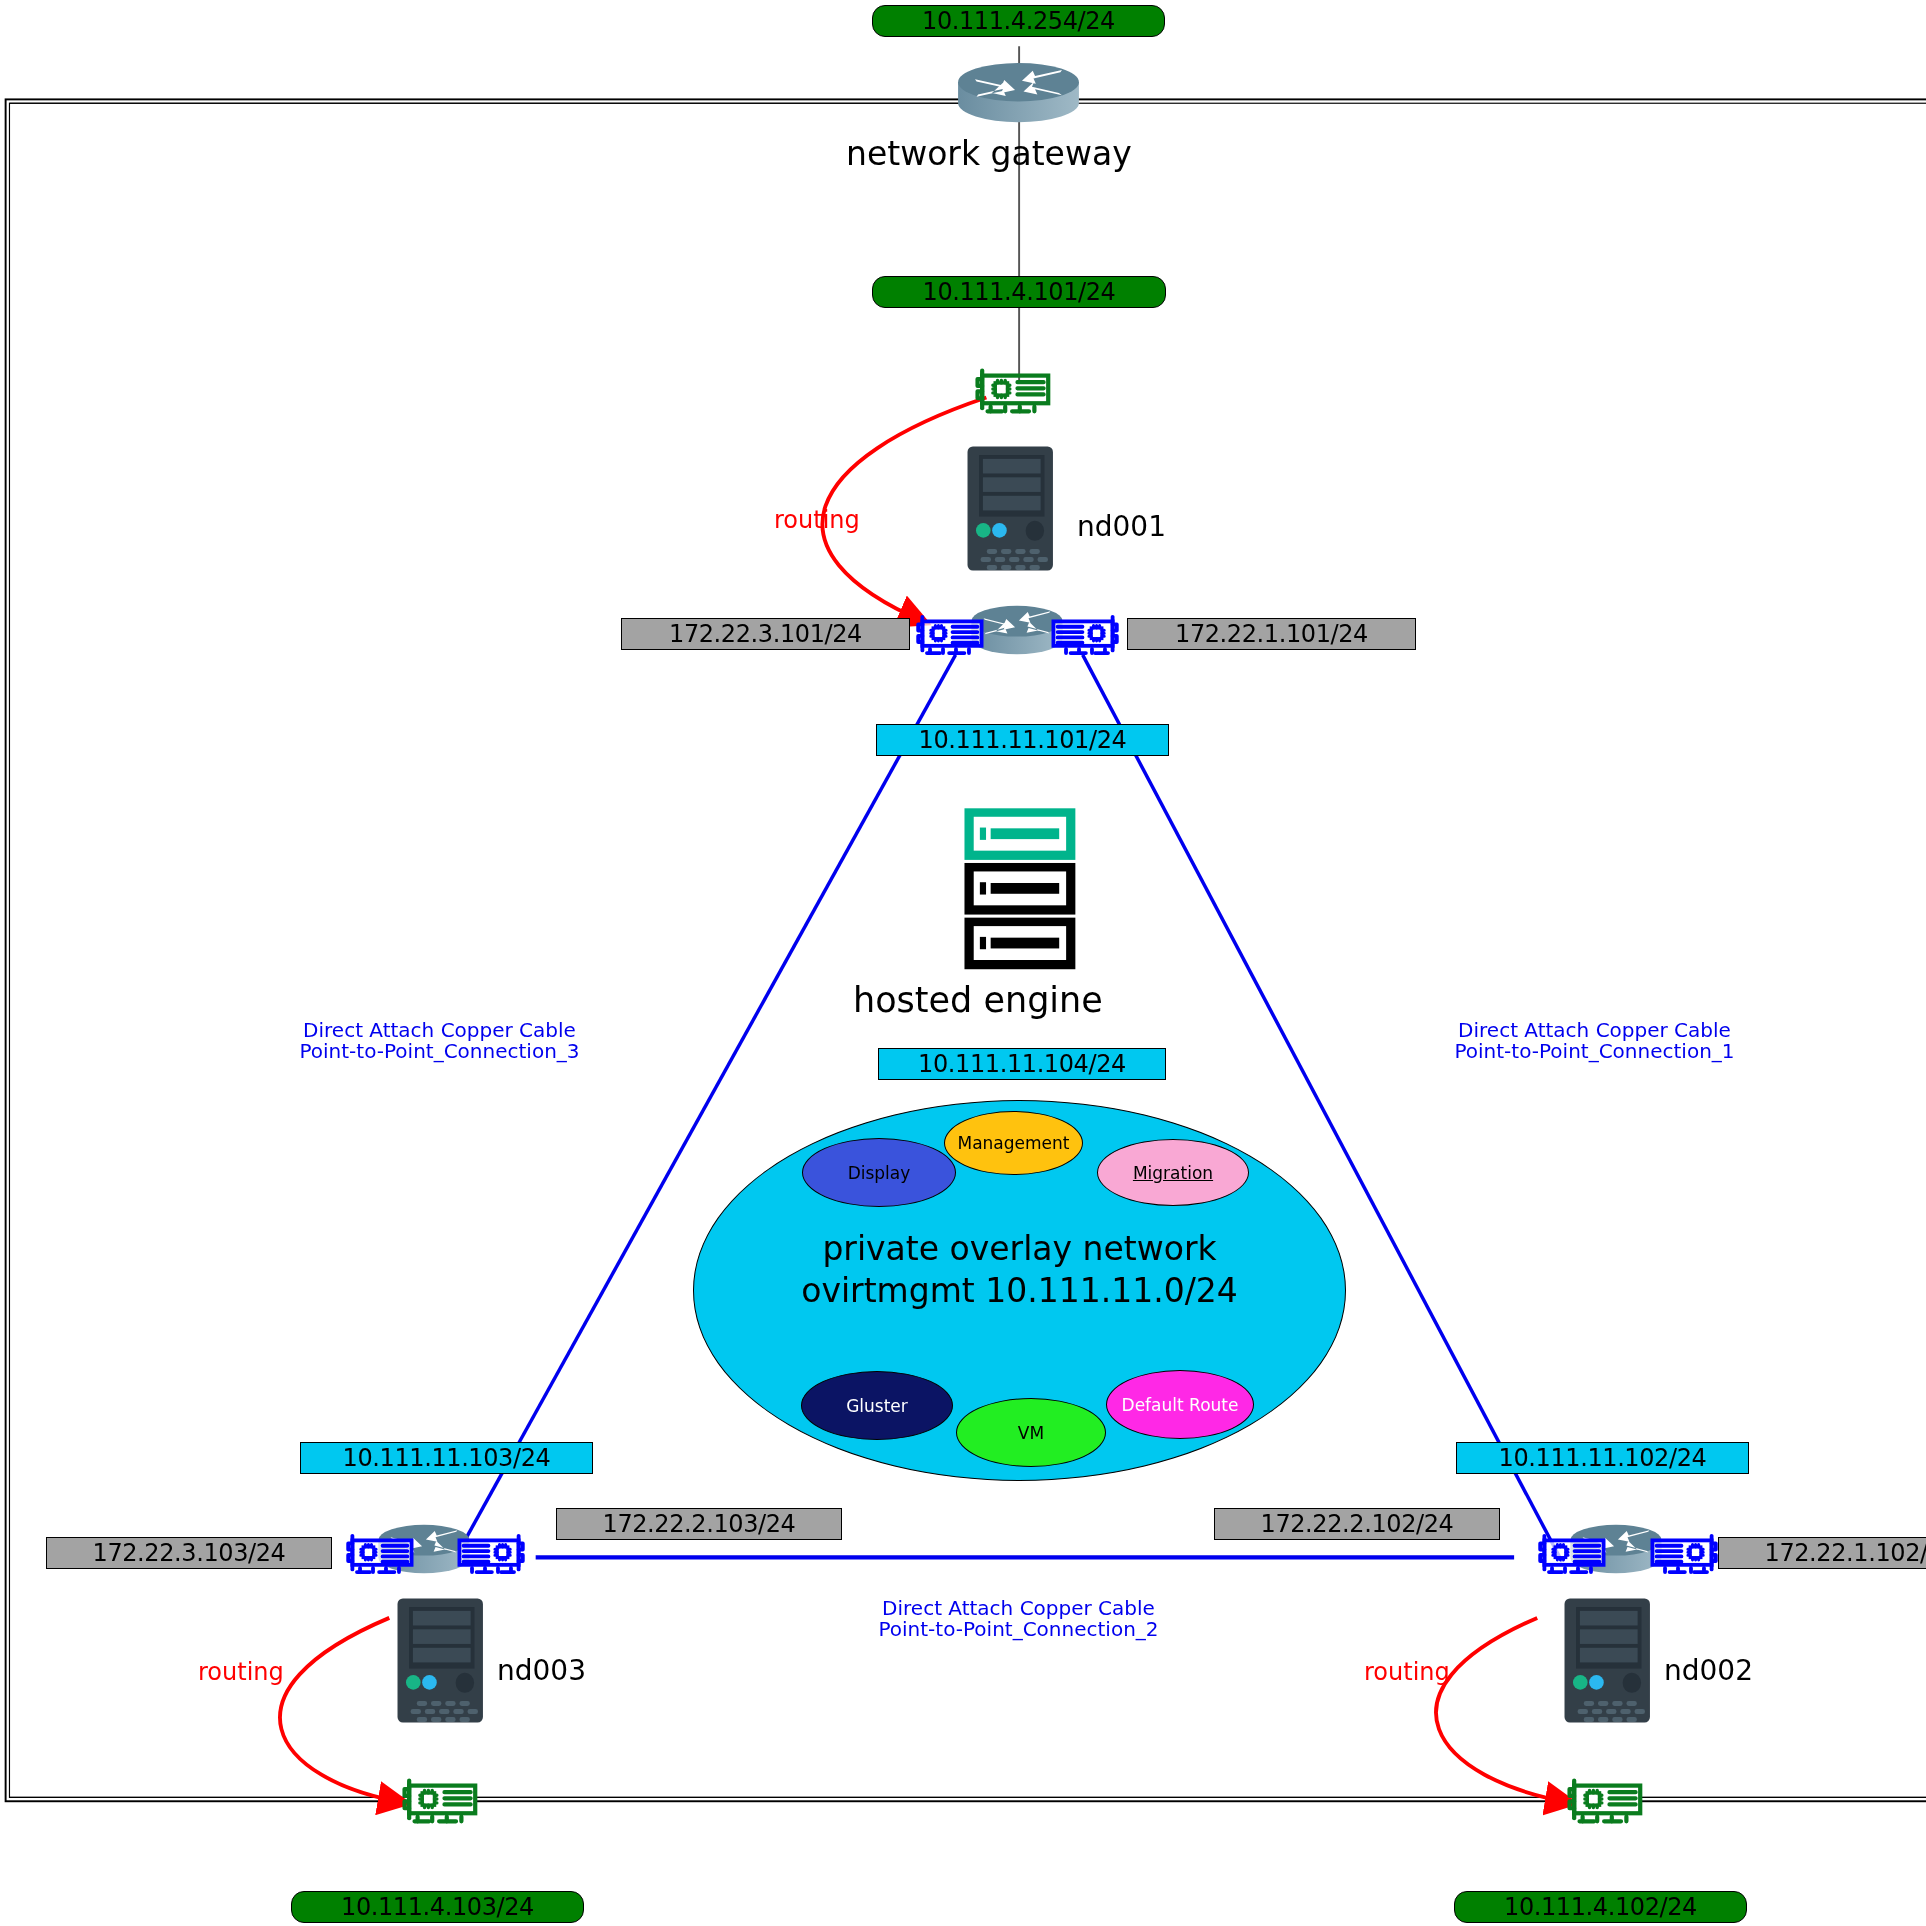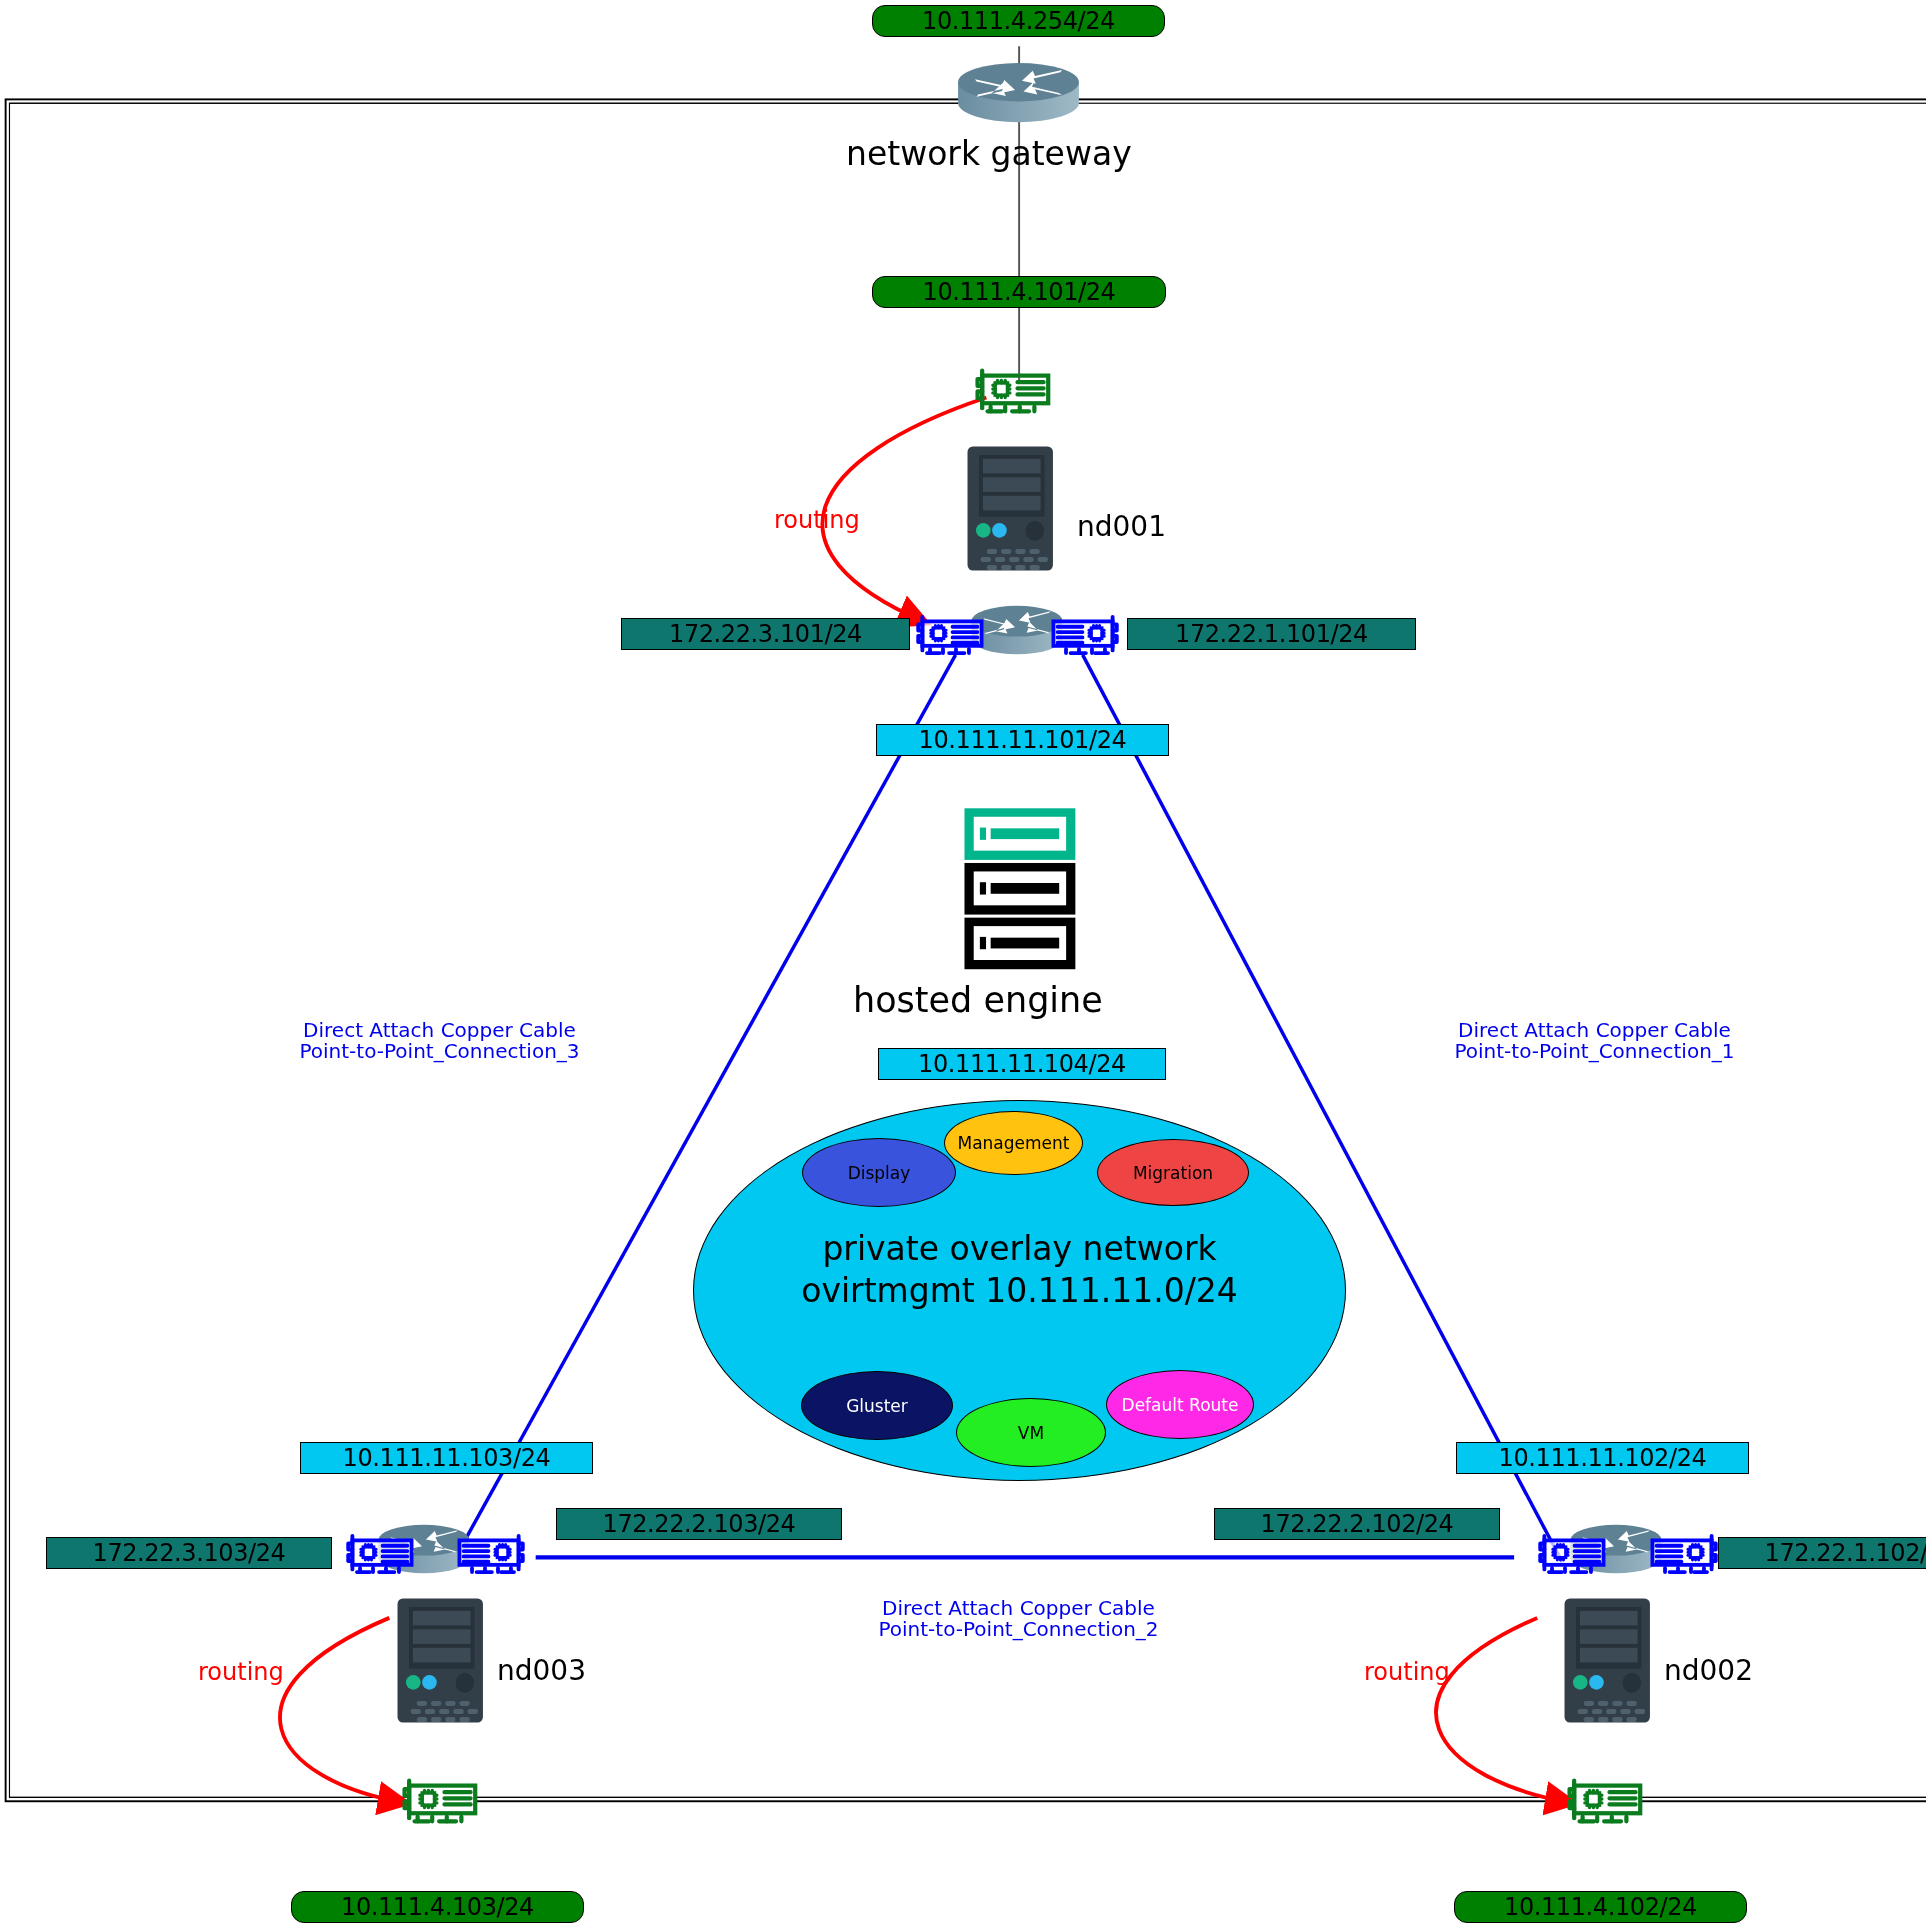--- a/index.html
+++ b/index.html
@@ -18,21 +18,21 @@
     border:0.8px solid #000;
     color:#000;
     font-size:24px;
     line-height:1;
     white-space:nowrap;
     letter-spacing:-0.4px;
     padding:0 5.4px;
     font-family:"DejaVu Sans","Liberation Sans",sans-serif;
   }
   .chip.green{background:#008000;border-radius:13px;}
-  .chip.amber{background:#0f766e;}
+  .chip.amber{background:#a3a3a3;}
   .chip.cyan{background:#00C8F0;}
 
   
   .txt{position:absolute;white-space:nowrap;line-height:1.05;}
   .t-node{font-size:28px;color:#000;}
   .t-gateway{font-size:33px;color:#000;}
   .t-engine{font-size:35px;color:#000;}
   .t-routing{font-size:24px;color:#FF0000;}
   .t-dac{font-size:20px;color:#0000EE;text-align:center;}
 
@@ -279,21 +279,21 @@
   </div>
 
   <div class="cloud" style="left:693px;top:1100px;width:651px;height:379px;">
 
     <div class="bubble" style="left:250px;top:9.6px;width:137px;height:62px;background:#FFC20E;color:#000;">
       <span>Management</span>
     </div>
     <div class="bubble" style="left:108px;top:37px;width:152px;height:67px;background:#3A53DC;color:#000;">
       <span>Display</span>
     </div>
-    <div class="bubble" style="left:403px;top:38px;width:150px;height:65px;background:#ef4444;color:#000;">
+    <div class="bubble" style="left:403px;top:38px;width:150px;height:65px;background:#f9a8d4;color:#000;text-decoration:underline;">
       <span>Migration</span>
     </div>
 
     <div class="cloud-text" style="top:127px;">
       <div>private overlay network</div>
       <div>ovirtmgmt 10.111.11.0/24</div>
     </div>
 
     <div class="bubble" style="left:107px;top:270px;width:150px;height:67px;background:#0B1464;color:#fff;">
       <span>Gluster</span>

